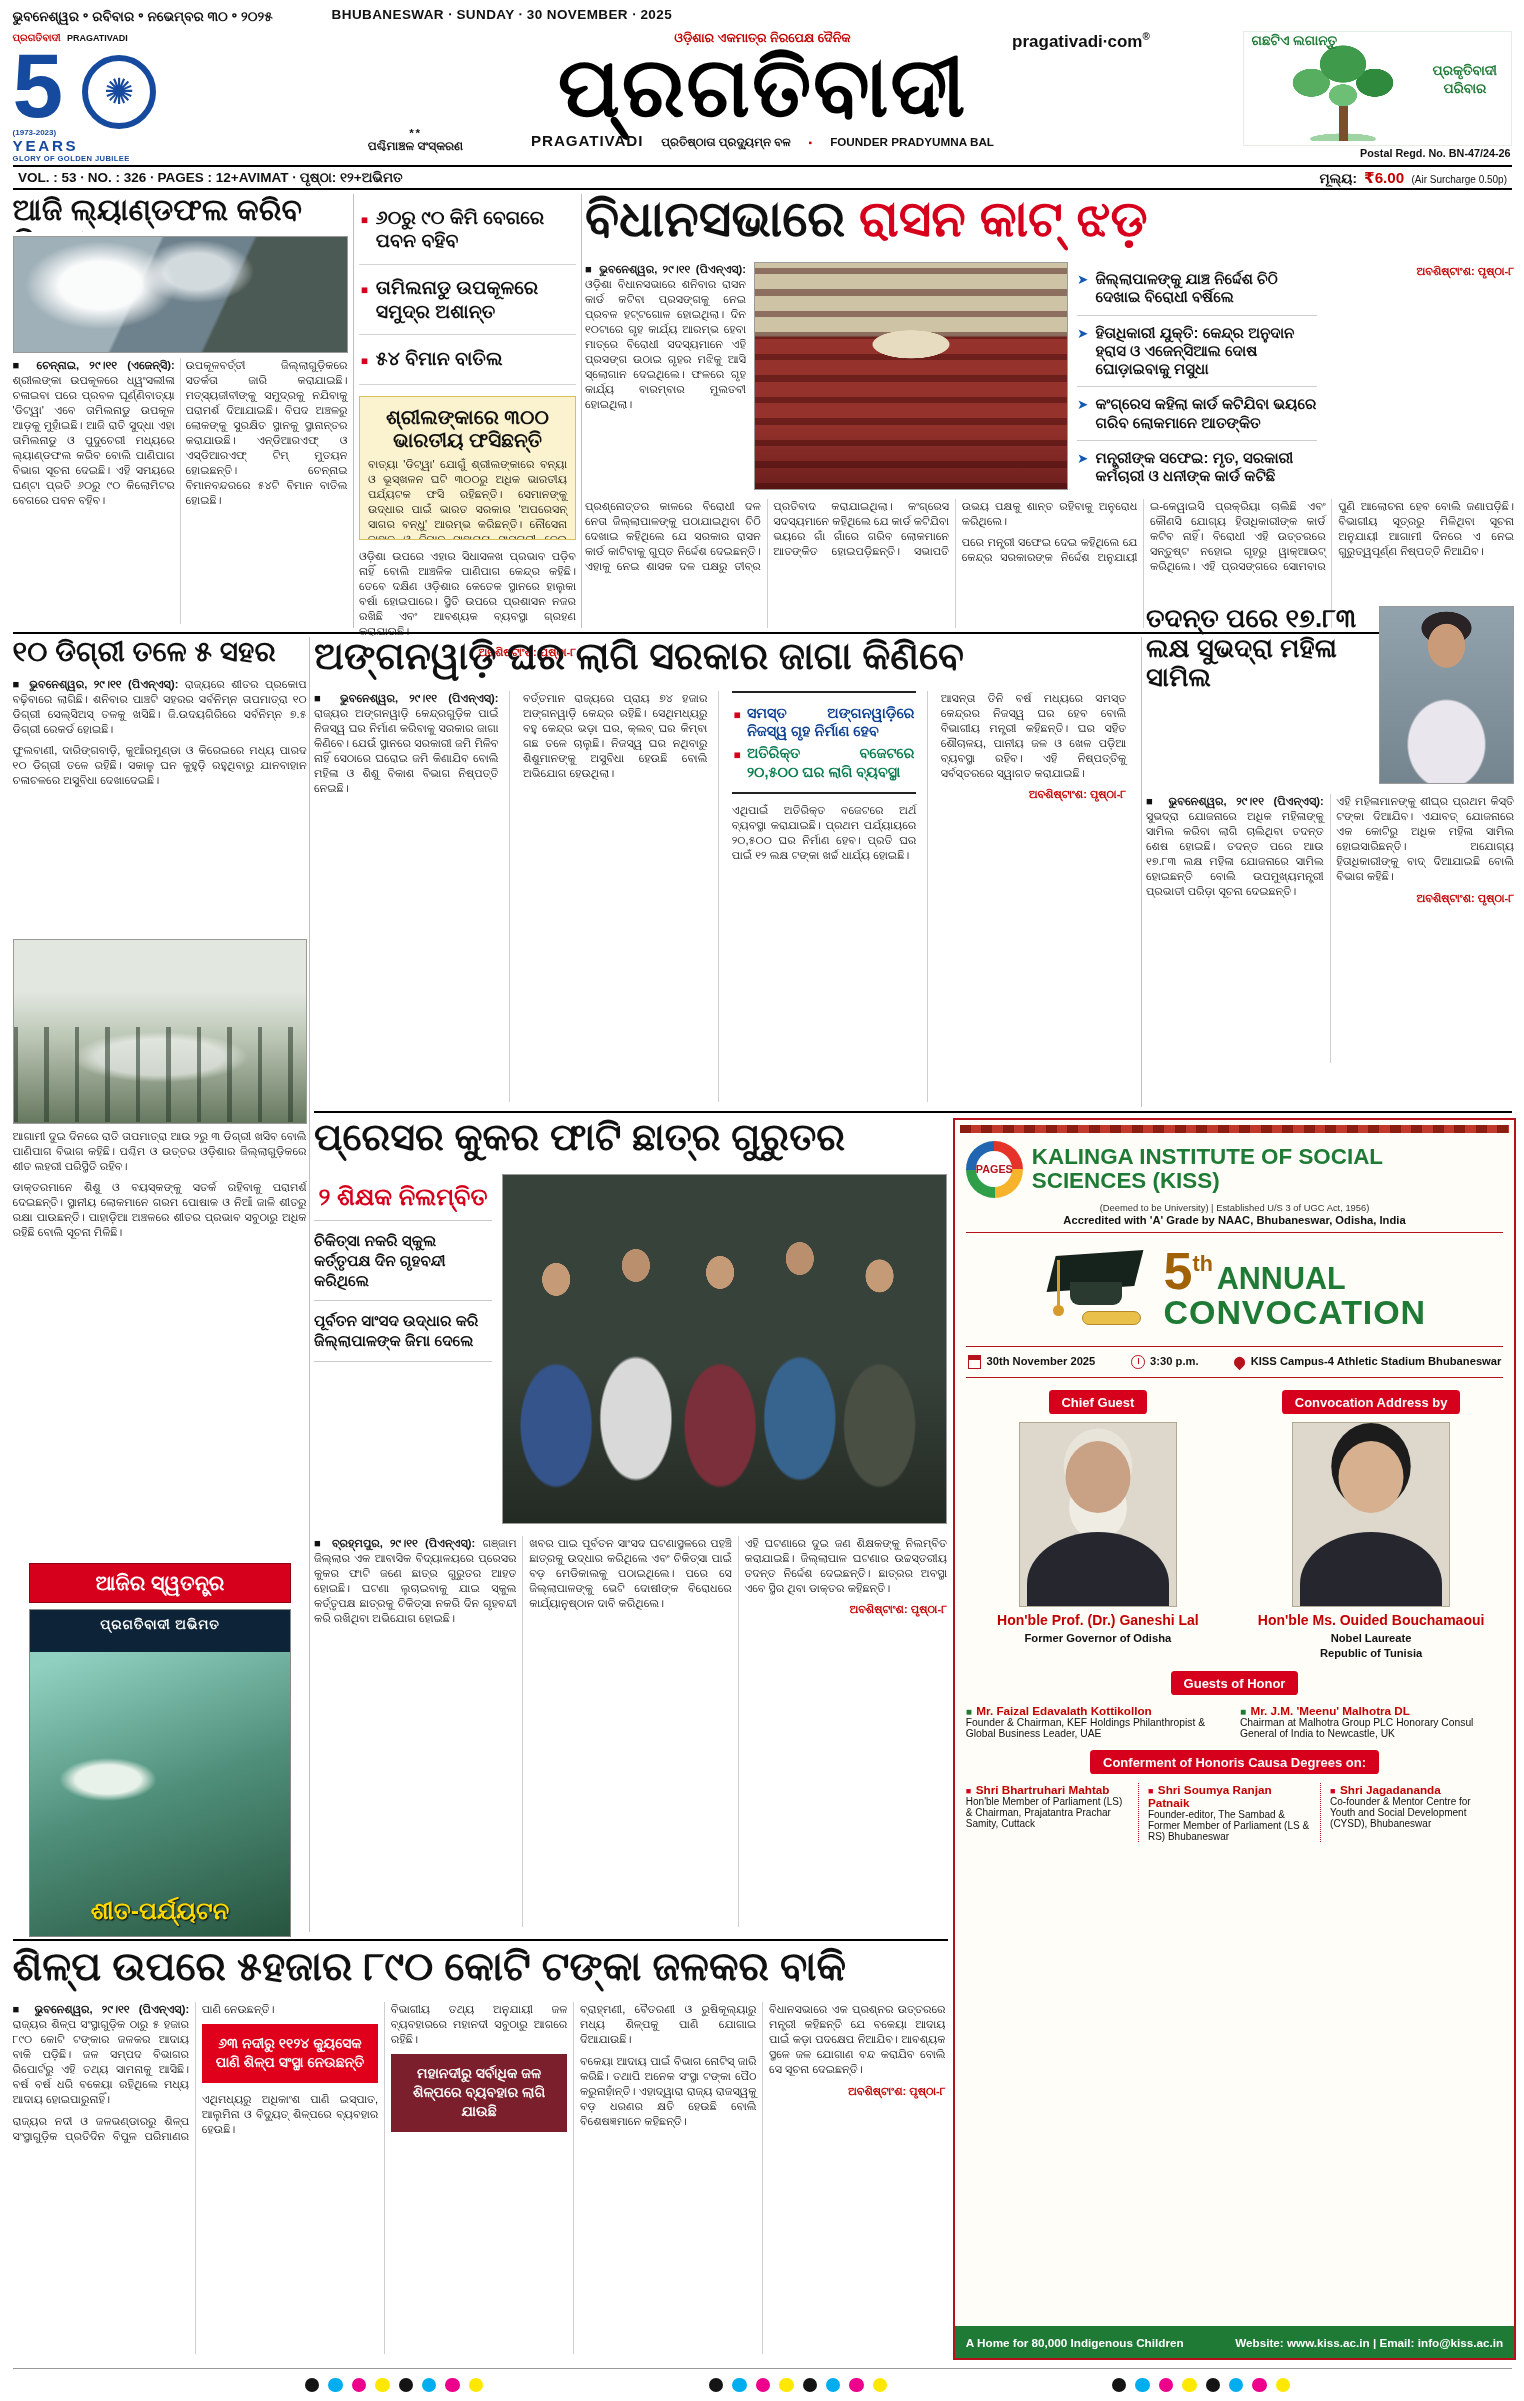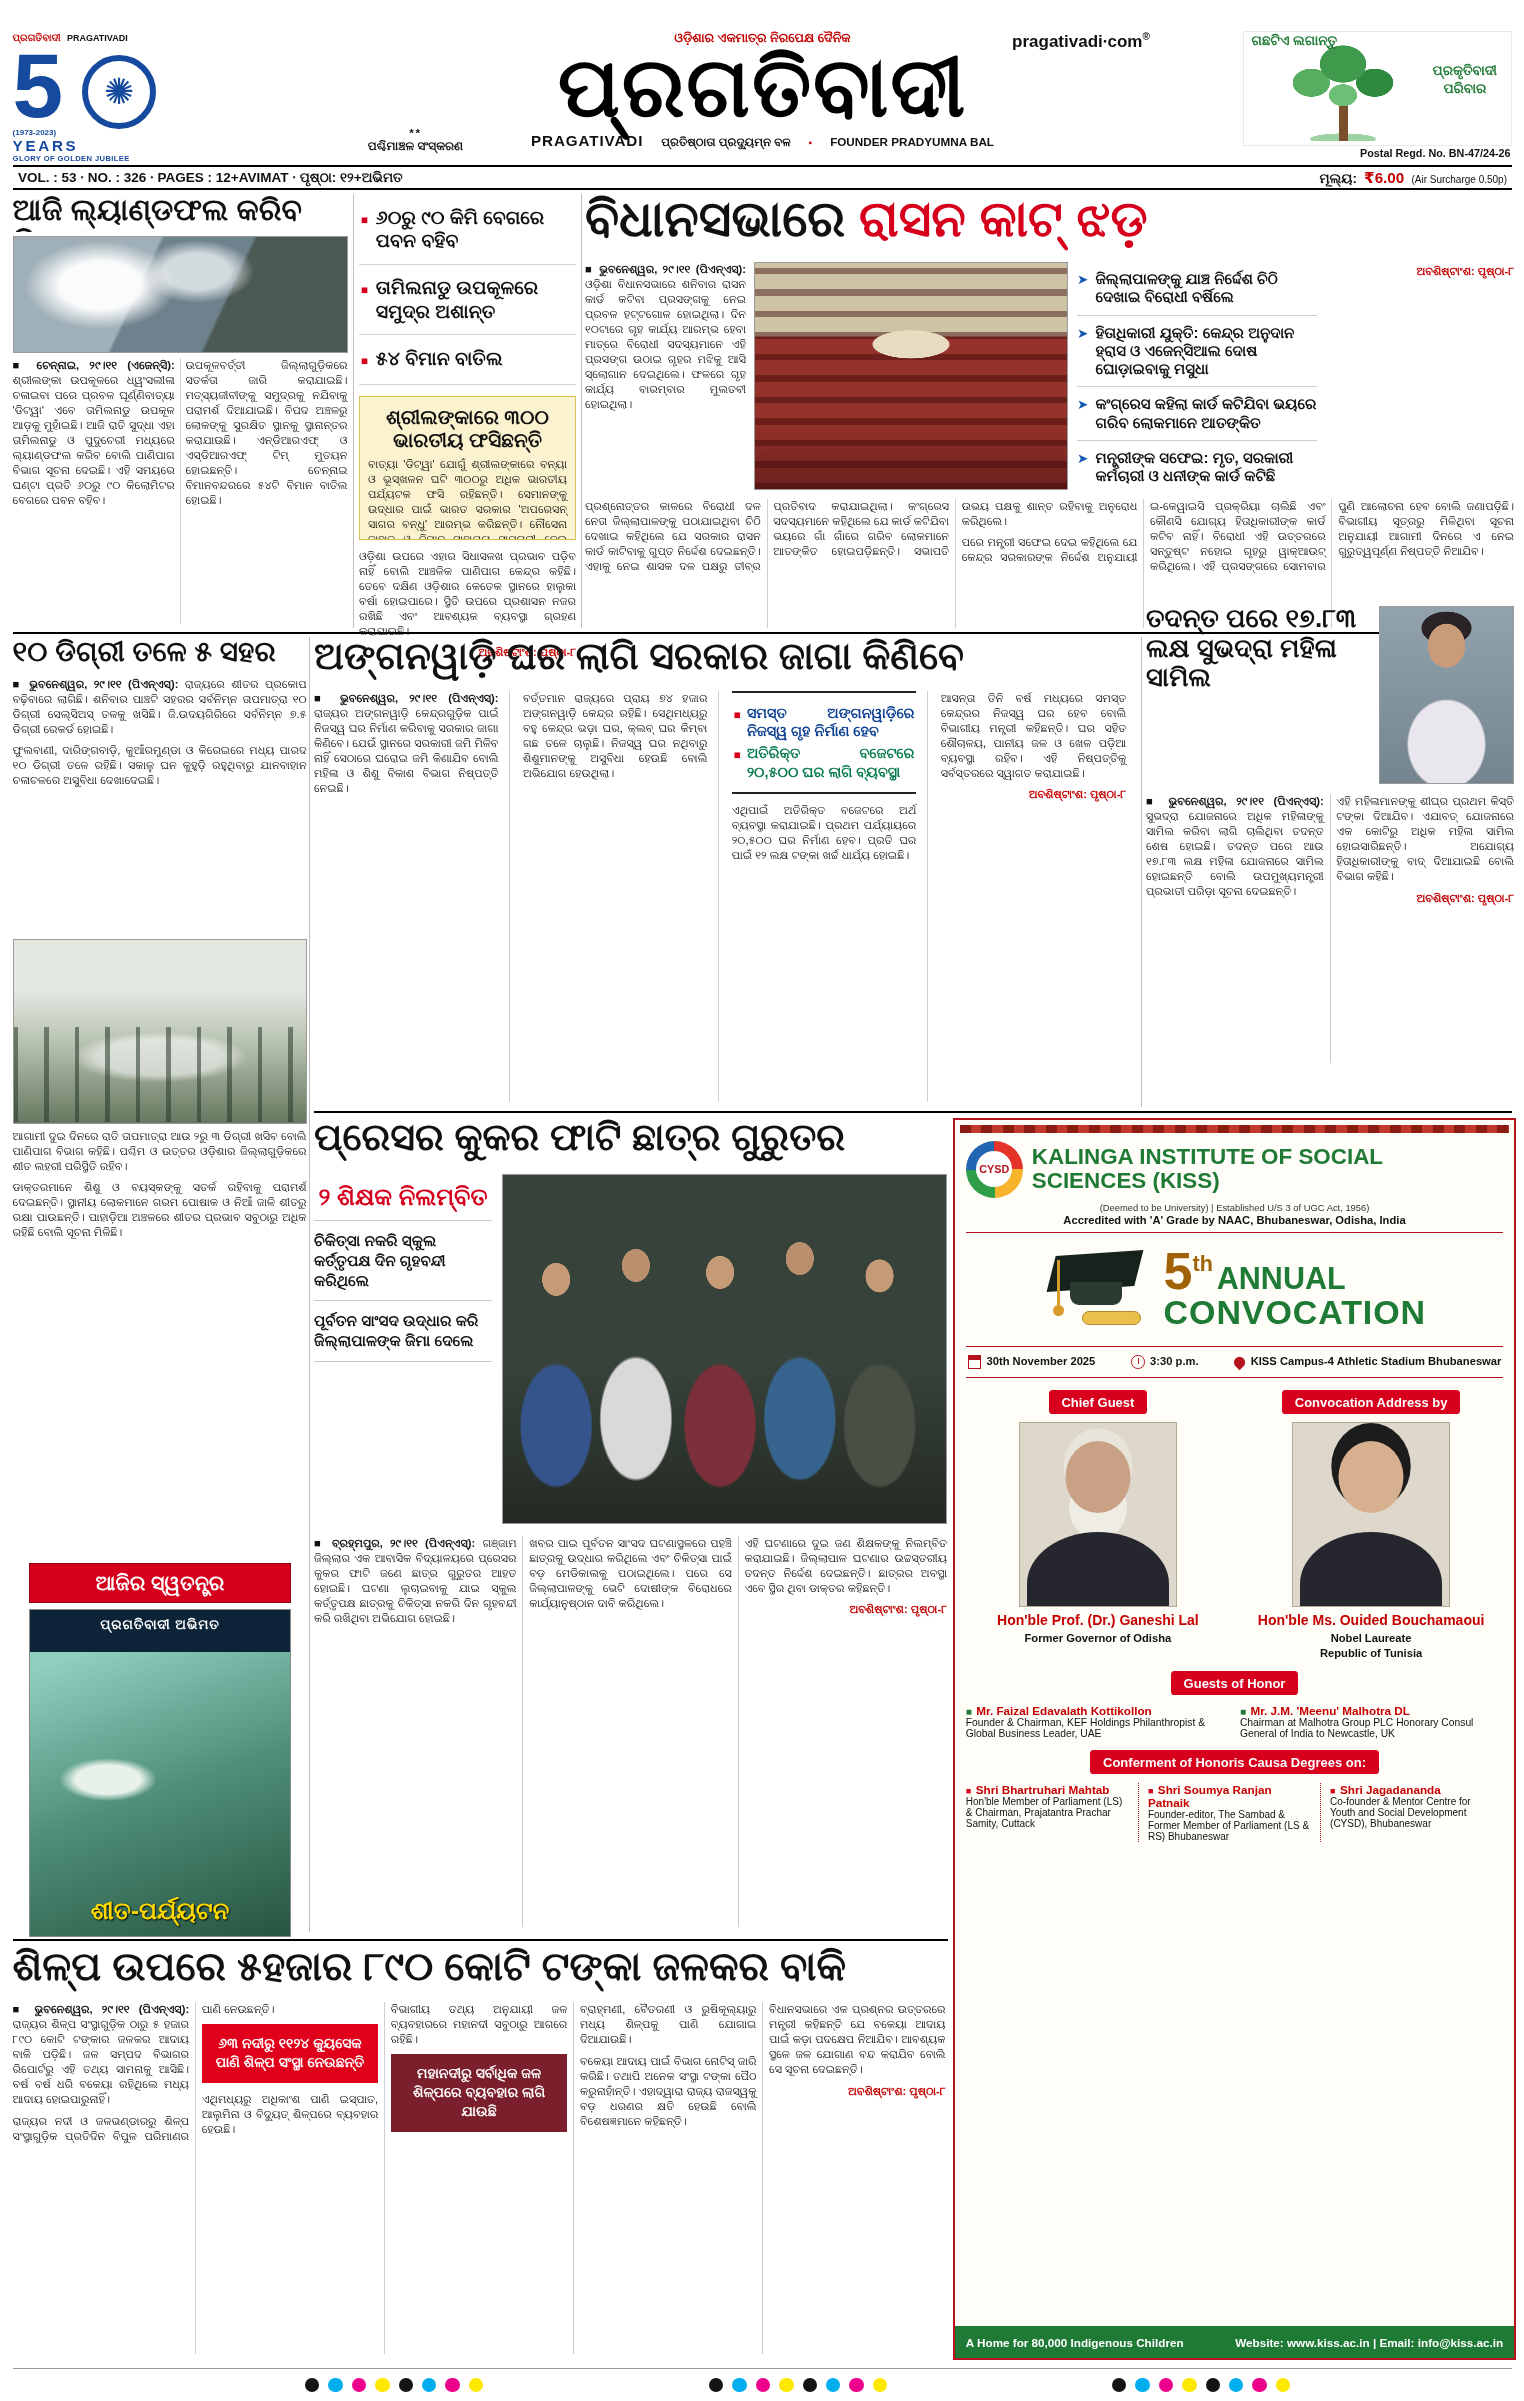--- a/index.html
+++ b/index.html
@@ -228,20 +228,24 @@
   .regs i:nth-child(1){background:#141414}.regs i:nth-child(2){background:#00aeef}
   .regs i:nth-child(3){background:#ec008c}.regs i:nth-child(4){background:#ffe800}
   .regs i:nth-child(5){background:#141414}.regs i:nth-child(6){background:#00aeef}
   .regs i:nth-child(7){background:#ec008c}.regs i:nth-child(8){background:#ffe800}
 </style>
 </head>
 <body>
 
 <div class="page">
 
+  <div id="top">
+    <span>ଭୁବନେଶ୍ୱର ॰ ରବିବାର ॰ ନଭେମ୍ବର ୩୦ ॰ ୨୦୨୫</span>
+    <span class="en">BHUBANESWAR ∙ SUNDAY ∙ 30 NOVEMBER ∙ 2025</span>
+  </div>
 
   <div id="m50">
     <div class="mini">
       <span>ପ୍ରଗତିବାଦୀ</span>
       <b>PRAGATIVADI</b>
     </div>
     <div class="rowx">
       <div>
         <div class="five">5</div>
         <div class="era">(1973-2023)</div>
@@ -441,21 +445,21 @@
       <p>ଖବର ପାଇ ପୂର୍ବତନ ସାଂସଦ ଘଟଣାସ୍ଥଳରେ ପହଞ୍ଚି ଛାତ୍ରକୁ ଉଦ୍ଧାର କରିଥିଲେ ଏବଂ ଚିକିତ୍ସା ପାଇଁ ବଡ଼ ମେଡିକାଲକୁ ପଠାଇଥିଲେ। ପରେ ସେ ଜିଲ୍ଲାପାଳଙ୍କୁ ଭେଟି ଦୋଷୀଙ୍କ ବିରୋଧରେ କାର୍ଯ୍ୟାନୁଷ୍ଠାନ ଦାବି କରିଥିଲେ।</p>
       <p>ଏହି ଘଟଣାରେ ଦୁଇ ଜଣ ଶିକ୍ଷକଙ୍କୁ ନିଲମ୍ବିତ କରାଯାଇଛି। ଜିଲ୍ଲାପାଳ ଘଟଣାର ଉଚ୍ଚସ୍ତରୀୟ ତଦନ୍ତ ନିର୍ଦ୍ଦେଶ ଦେଇଛନ୍ତି। ଛାତ୍ରର ଅବସ୍ଥା ଏବେ ସ୍ଥିର ଥିବା ଡାକ୍ତର କହିଛନ୍ତି।</p>
       <span class="cont">ଅବଶିଷ୍ଟାଂଶ: ପୃଷ୍ଠା-୮</span>
     </div>
   </div>
 
   <div id="kiss">
     <div class="deco"></div>
     <div class="hrow">
       <div class="klogo">
-          <b>CYSD</b>
+          <b>PAGES</b>
         </div>
       <div class="t1">KALINGA INSTITUTE OF SOCIAL SCIENCES (KISS)</div>
     </div>
     <div class="sub">(Deemed to be University) | Established U/S 3 of UGC Act, 1956)</div>
     <div class="acc">Accredited with 'A' Grade by NAAC, Bhubaneswar, Odisha, India</div>
     <div class="caprow">
       <div class="cap">
         <div class="board"></div>
         <div class="base"></div>
         <div class="tass"></div>

